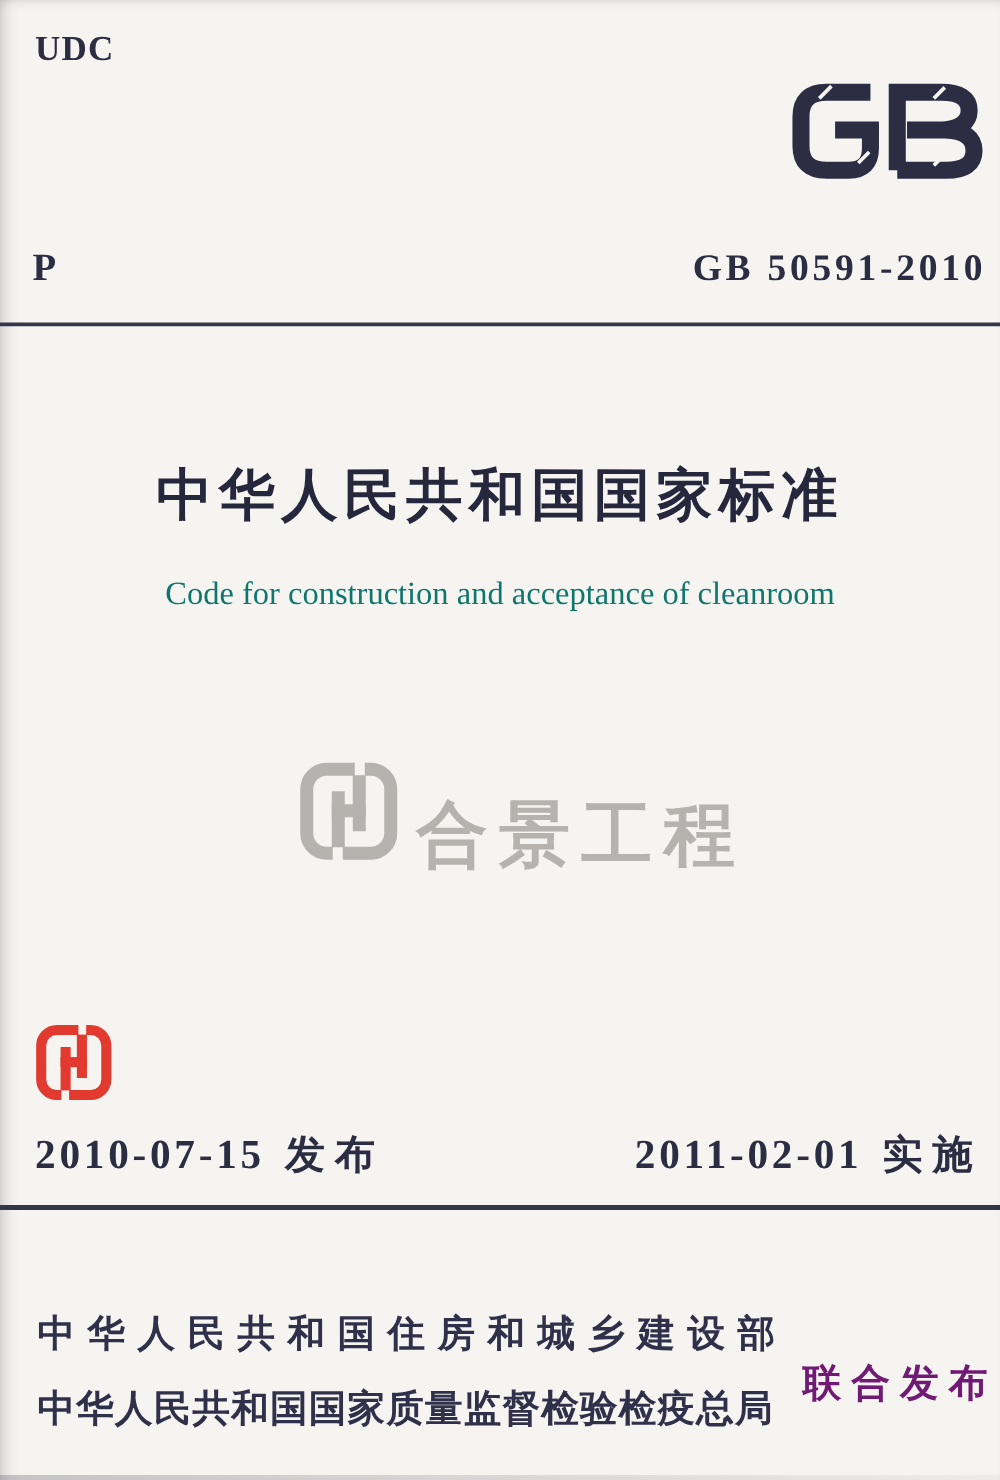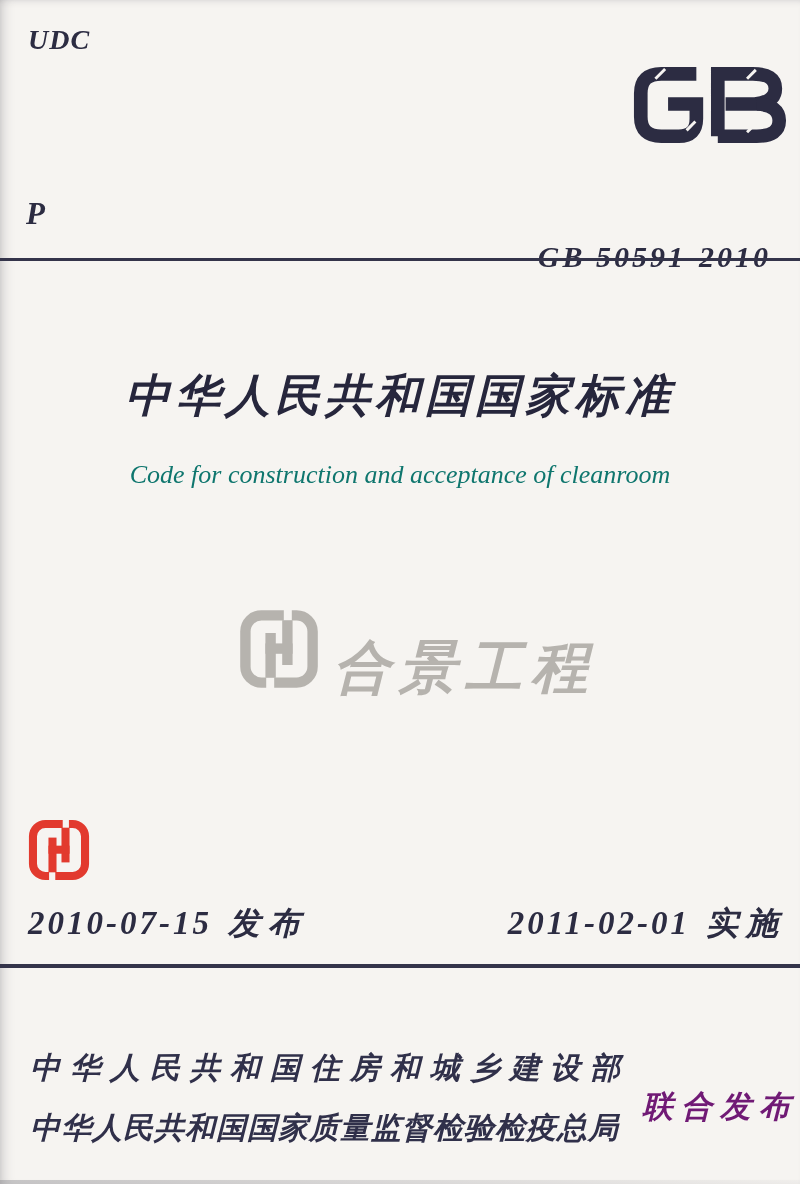--- a/index.html
+++ b/index.html
@@ -12,30 +12,29 @@
     --company-tagline-gray:#e7e1dc;
   }
   html,body{margin:0;padding:0;background:#e9e7e4;}
   .page{
     position:relative;width:800px;height:1184px;margin:0 auto;
     background:var(--paper);
     color:var(--ink);
     font-family:"Liberation Serif",serif;
     overflow:hidden;
     box-shadow:inset 10px 0 14px -10px rgba(60,60,70,.35), inset 0 6px 10px -8px rgba(60,60,70,.25);
-    font-style:italic;
   }
   .udc{position:absolute;left:28px;top:24px;font-size:28px;font-weight:bold;letter-spacing:1px;}
   .header-title{position:absolute;left:0;top:106px;width:716px;text-align:center;
     font-size:32px;font-weight:bold;letter-spacing:2px;}
   .gb-emblem{position:absolute;left:632px;top:64px;width:156px;height:82px;color:var(--ink);}
   .gb-emblem svg{width:100%;height:100%;display:block;}
   .visually-hidden{position:absolute;width:1px;height:1px;overflow:hidden;clip:rect(0 0 0 0);white-space:nowrap;}
   .doc-class{position:absolute;left:26px;top:196px;font-size:31px;font-weight:bold;}
-  .standard-code{position:absolute;right:29px;top:198px;font-size:30px;font-weight:bold;letter-spacing:3px;margin-top:42px;}
+  .standard-code{position:absolute;right:11px;top:198px;font-size:30px;font-weight:bold;letter-spacing:3px;}
   .rule{position:absolute;left:0;right:0;background:var(--rule);}
   .rule-top{top:258px;height:3px;}
   .rule-mid{top:964px;height:4px;}
   .title-cn{position:absolute;left:0;right:0;top:366px;text-align:center;
     font-size:45px;font-weight:bold;letter-spacing:5px;color:#26263c;}
   .title-en{position:absolute;left:0;right:0;top:460px;text-align:center;
     font-size:26px;font-weight:normal;color:#0f766e;}
   .watermark{position:absolute;left:0;right:0;top:590px;display:flex;justify-content:center;
     align-items:center;gap:14px;transform:translateX(18px);}
   .wm-mark{width:80px;height:80px;color:var(--watermark-gray);}

